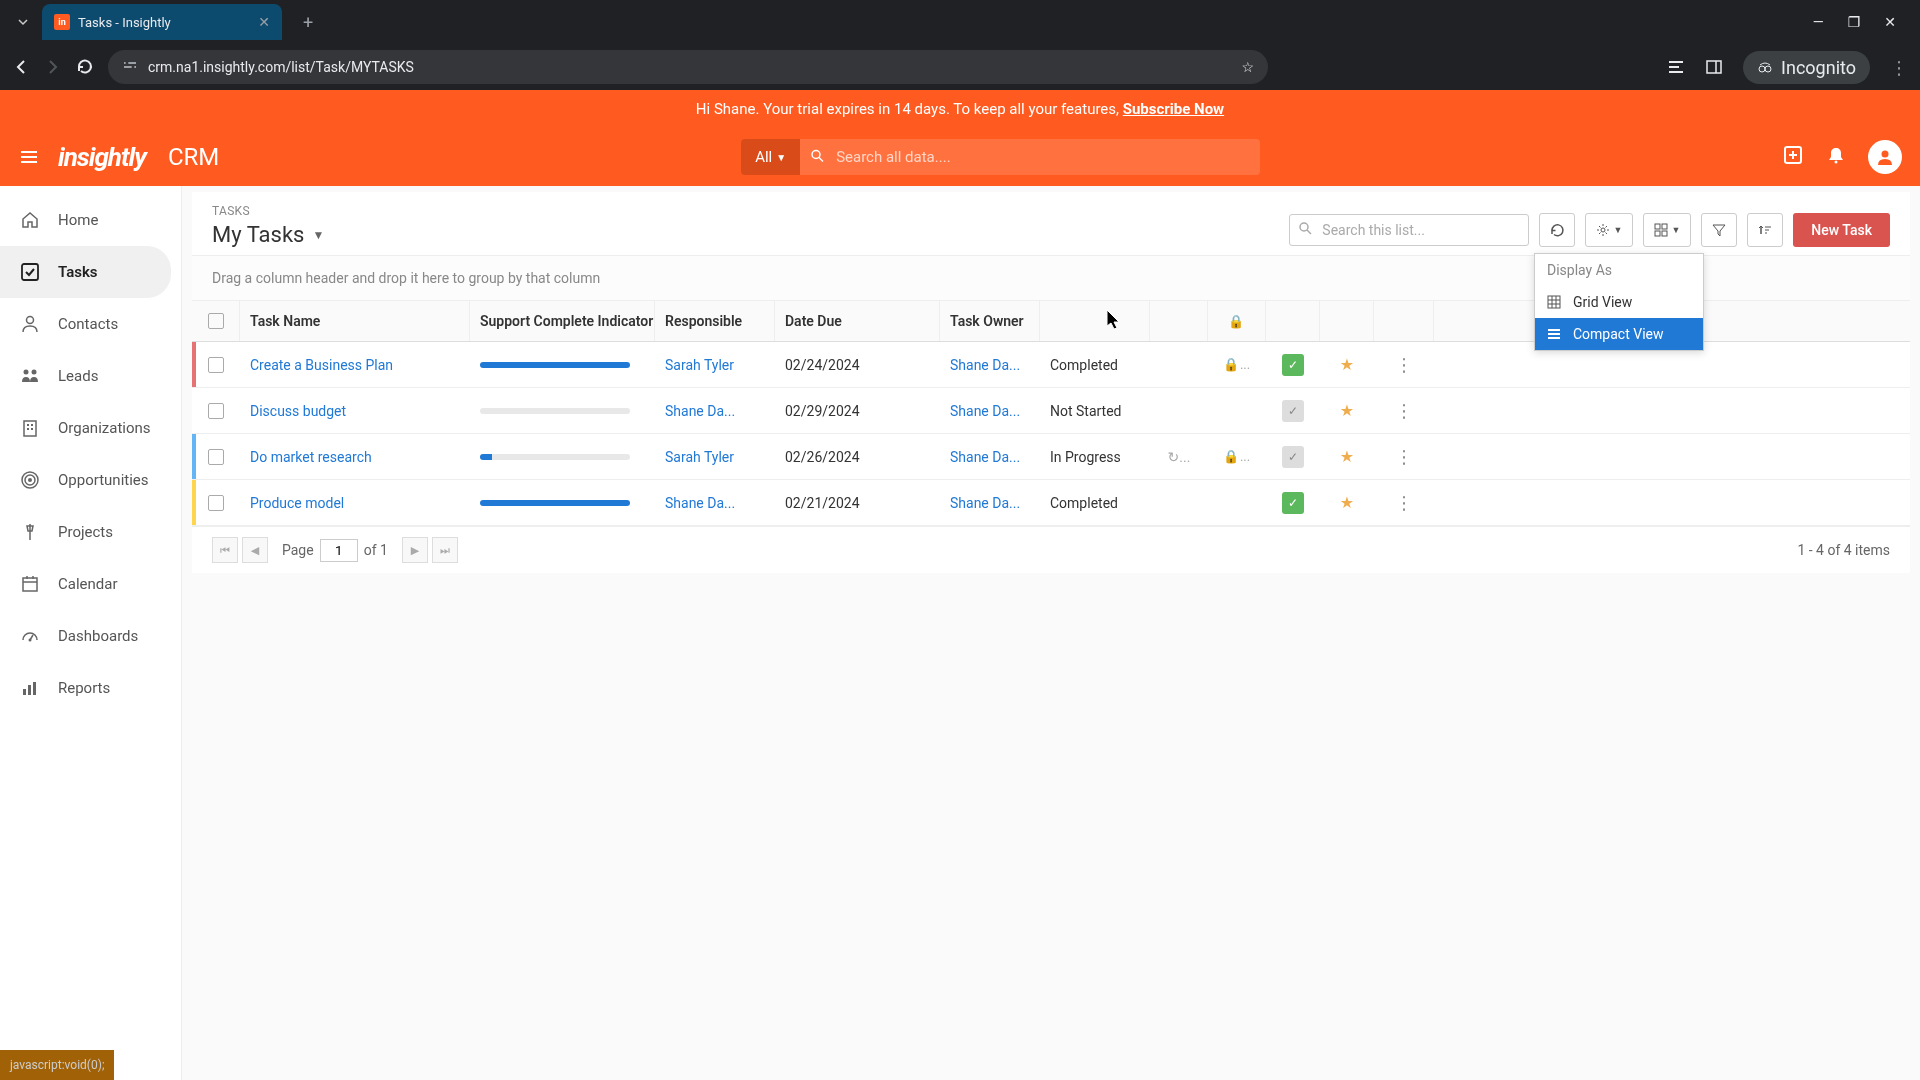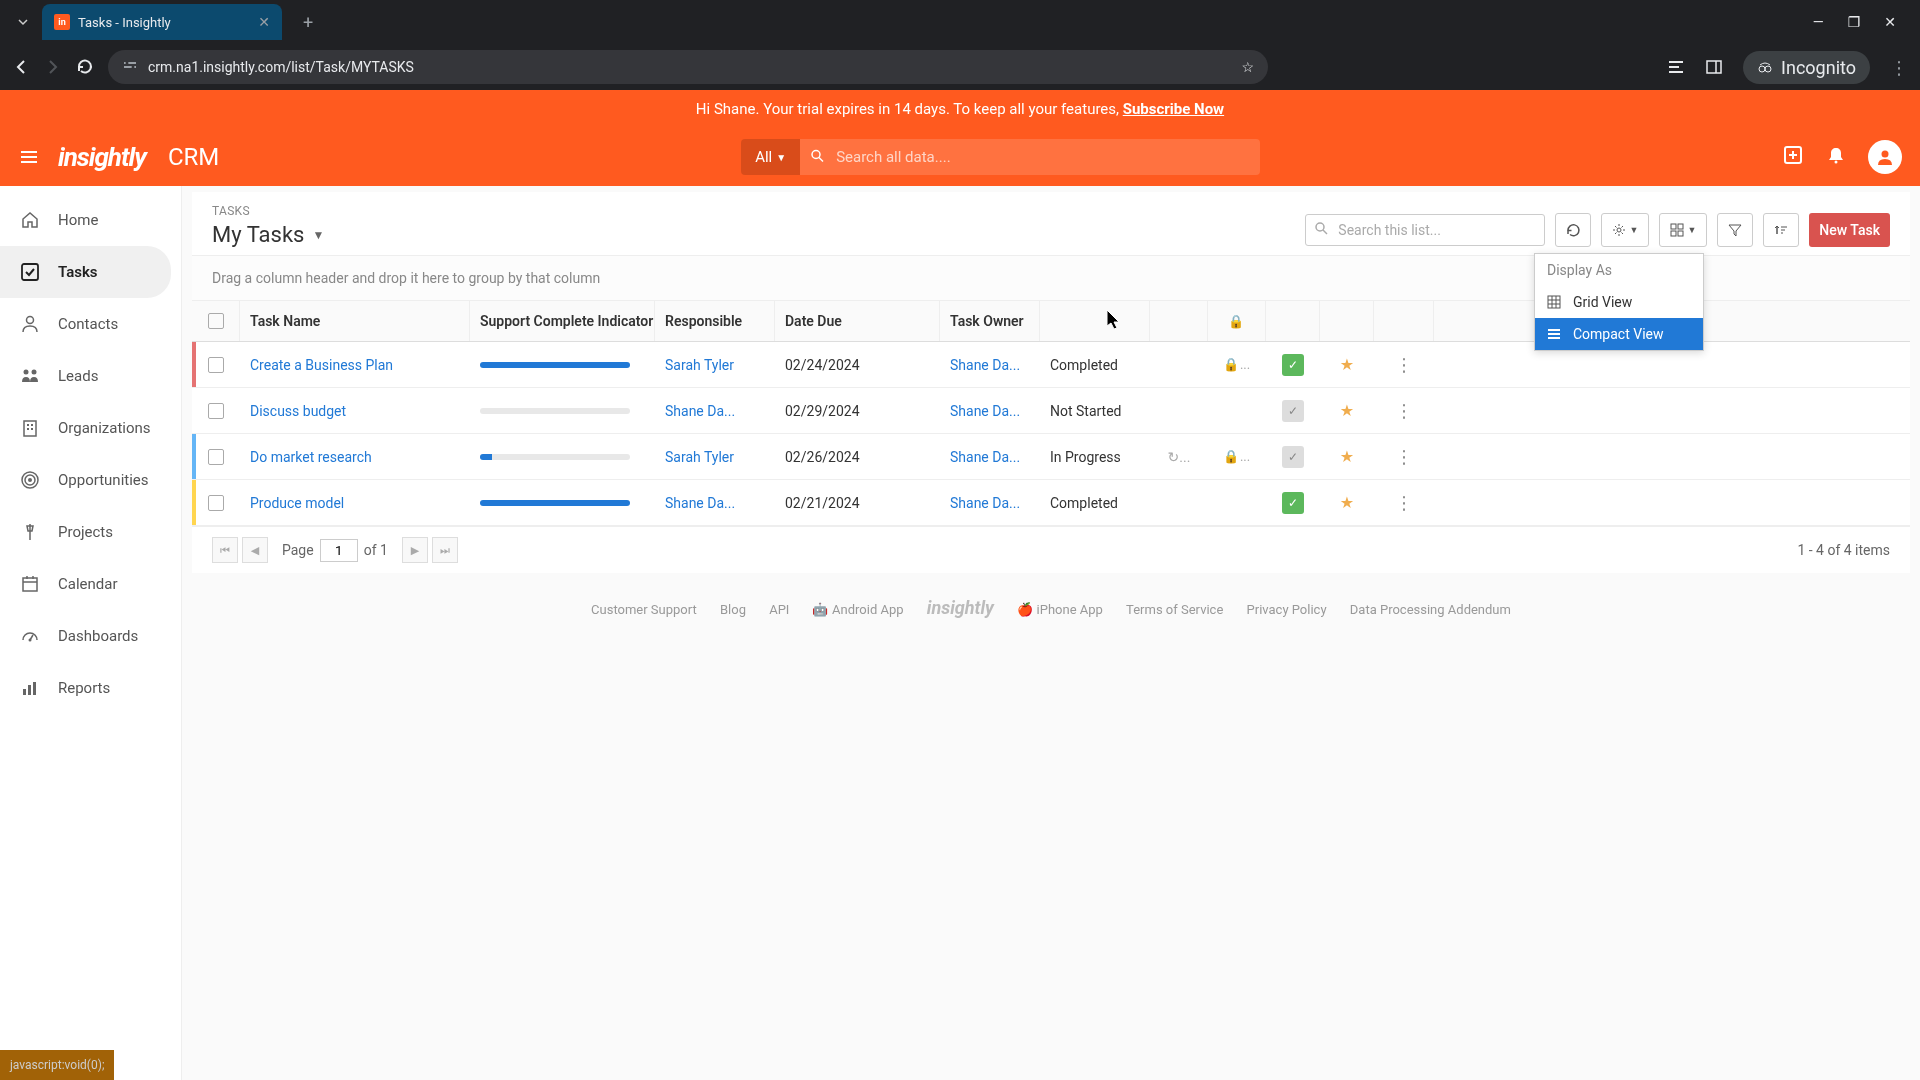--- a/index.html
+++ b/index.html
@@ -57,21 +57,21 @@
 .list-title-block { }
 .breadcrumb { font-size: 12px; color: #888; text-transform: uppercase; letter-spacing: 0.3px; }
 .list-title { font-size: 22px; color: #333; display: flex; align-items: center; gap: 8px; margin-top: 4px; }
 .list-title .caret { font-size: 12px; color: #666; }
 .list-actions { margin-left: auto; display: flex; align-items: center; gap: 10px; position: relative; }
 .list-search { border: 1px solid #ccc; border-radius: 3px; padding: 7px 10px 7px 32px; width: 240px; font-size: 14px; }
 .list-search-wrap { position: relative; }
 .list-search-wrap .si { position: absolute; left: 10px; top: 50%; transform: translateY(-50%); color: #aaa; font-size: 13px; }
 .icon-btn { border: 1px solid #ccc; background: white; width: 36px; height: 34px; border-radius: 3px; display: flex; align-items: center; justify-content: center; color: #555; cursor: pointer; font-size: 14px; }
 .icon-btn.wide { width: 48px; gap: 3px; }
-.new-task-btn { background: #d9534f; color: white; border: none; padding: 9px 10px; border-radius: 3px; font-size: 14px; font-weight: 500; cursor: pointer; }
+.new-task-btn { background: #d9534f; color: white; border: none; padding: 9px 18px; border-radius: 3px; font-size: 14px; font-weight: 500; cursor: pointer; }
 
 
 .view-dropdown { position: absolute; top: 40px; right: 186px; background: white; border: 1px solid #ccc; box-shadow: 0 2px 8px rgba(0,0,0,0.15); width: 170px; z-index: 100; }
 .dropdown-header { padding: 8px 12px; color: #888; font-size: 14px; }
 .dropdown-item { padding: 8px 12px; display: flex; align-items: center; gap: 10px; font-size: 14px; cursor: pointer; color: #333; }
 .dropdown-item.selected { background: #2179d6; color: white; }
 .dropdown-item .di-icon { width: 16px; display: flex; }
 
 
 .group-bar { padding: 14px 20px; color: #888; font-size: 14px; border-top: 1px solid #eee; border-bottom: 1px solid #eee; background: #fcfcfc; }
@@ -580,31 +580,20 @@
         <button class="page-btn">◀</button>
         <span style="margin-left:10px">Page</span>
         <input class="page-input" value="1" style="">
         <span>of 1</span>
         <button class="page-btn" style="margin-left:14px">▶</button>
         <button class="page-btn">⏭</button>
         <span class="page-count">1 - 4 of 4 items</span>
       </div>
     </div>
 
-    <div class="footer">
-      <a href="#">Customer Support</a>
-      <a href="#">Blog</a>
-      <a href="#">API</a>
-      <a href="#">🤖 <span>Android App</span></a>
-      <span class="flogo">insightly</span>
-      <a href="#">🍎 <span>iPhone App</span></a>
-      <a href="#">Terms of Service</a>
-      <a href="#">Privacy Policy</a>
-      <a href="#">Data Processing Addendum</a>
-    </div>
   </div>
 </div>
 
 <div class="status-bar">javascript:void(0);</div>
 
 <svg class="cursor" id="cursor" viewBox="0 0 16 22" style="left: 1107px; top: 310px;">
   <path d="M0 0 L0 16 L4 13 L7 19 L10 18 L7 12 L12 12 Z" fill="black" stroke="white" stroke-width="1"></path>
 </svg>
 
 </body></html>

